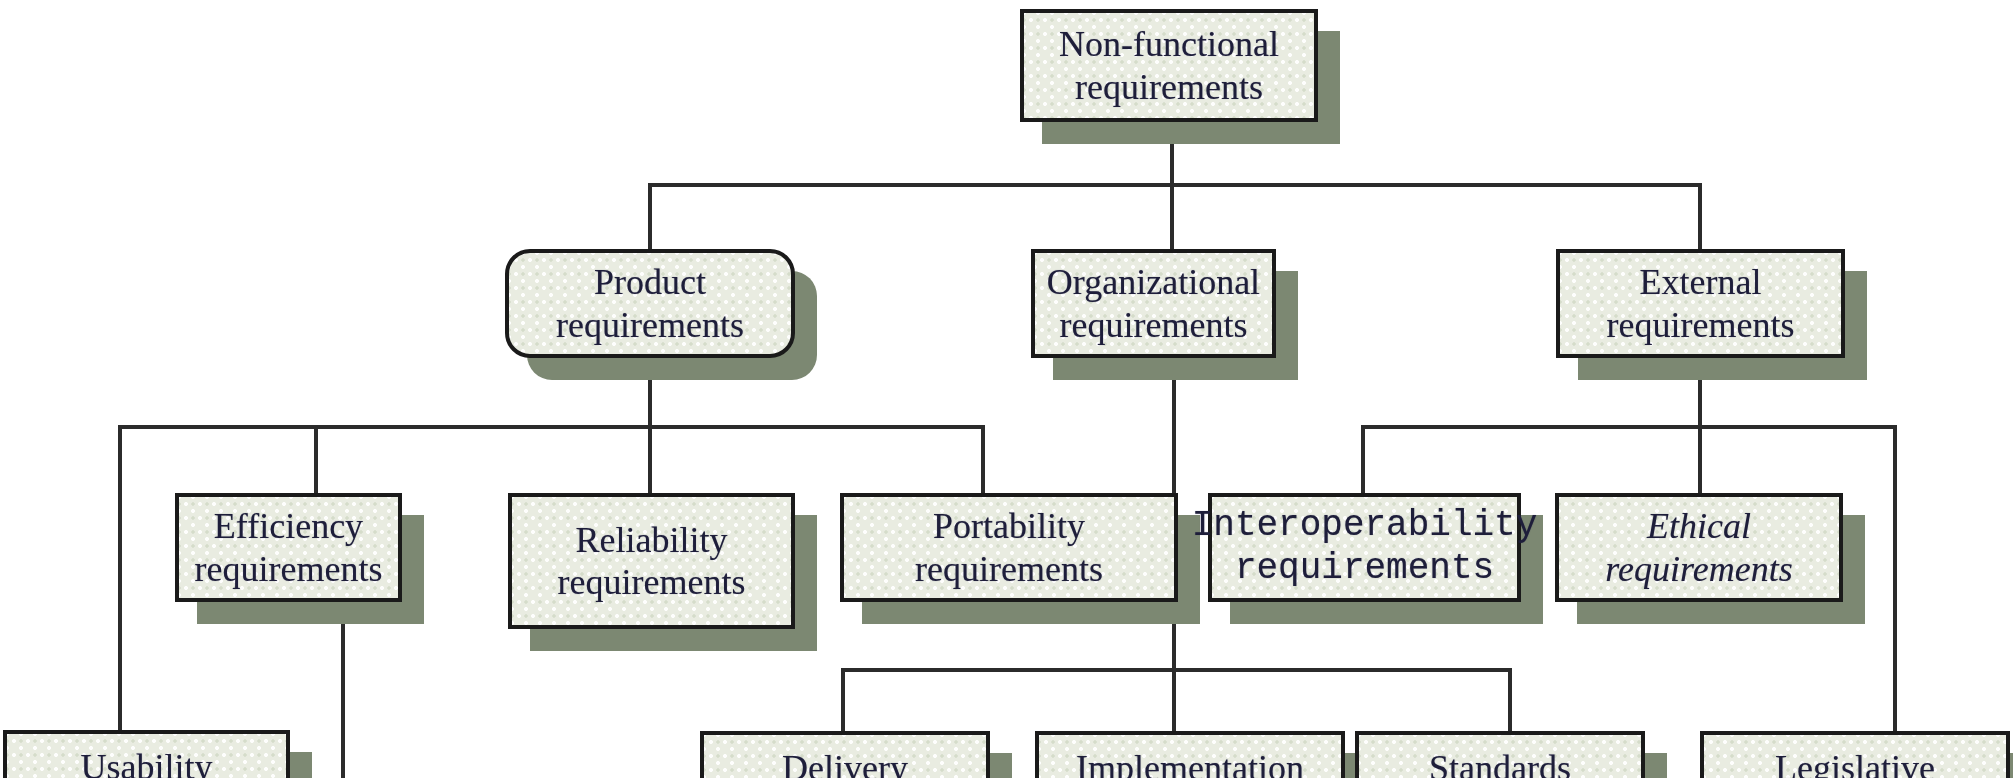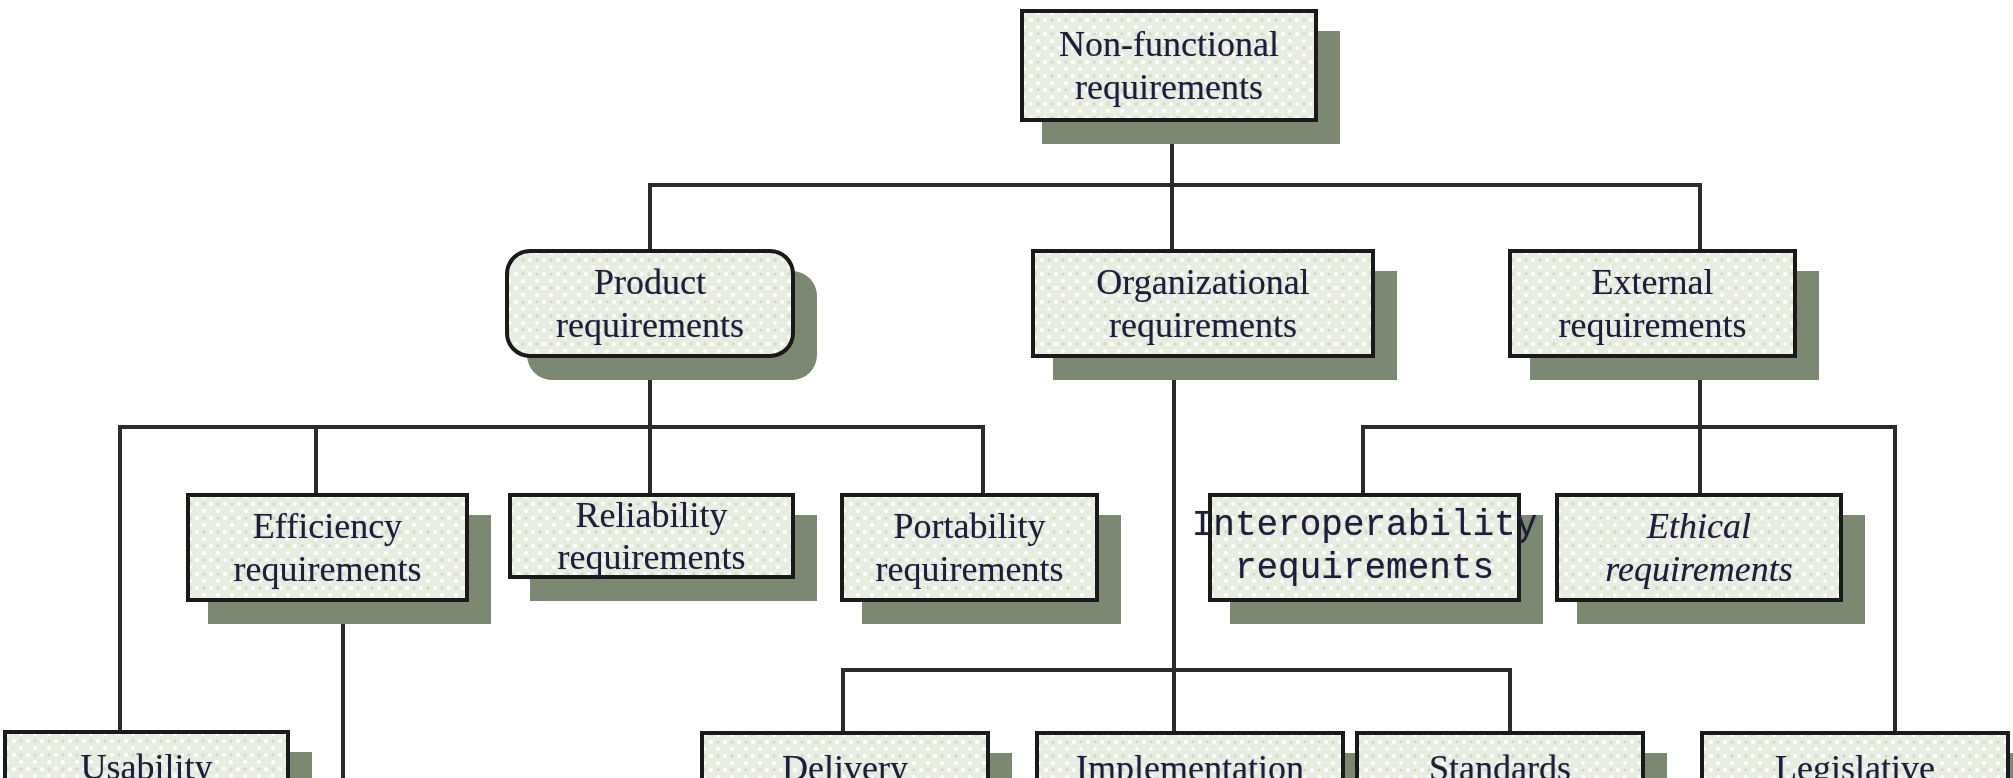--- a/index.html
+++ b/index.html
@@ -42,25 +42,25 @@
   }
   .node.cut{align-items:flex-start;}
   .node.cut .label{padding-top:12px;}
   .edge{position:absolute;background:var(--line);}
   .edge.h{height:4px;}
   .edge.v{width:4px;}
 
   
   #n-root{left:1020px;top:9px;width:298px;height:113px;}
   #n-product{left:505px;top:249px;width:290px;height:109px;border-radius:25px;}
-  #n-organizational{left:1031px;top:249px;width:344px;height:109px;}
-  #n-external{left:1508px;top:249px;width:289px;height:109px;}
-  #n-efficiency{left:186px;top:493px;width:283px;height:109px;}
-  #n-reliability{left:508px;top:493px;width:287px;height:86px;}
-  #n-portability{left:840px;top:493px;width:259px;height:109px;}
+  #n-organizational{left:1031px;top:249px;width:245px;height:109px;}
+  #n-external{left:1556px;top:249px;width:289px;height:109px;}
+  #n-efficiency{left:175px;top:493px;width:227px;height:109px;}
+  #n-reliability{left:508px;top:493px;width:287px;height:136px;}
+  #n-portability{left:840px;top:493px;width:338px;height:109px;}
   #n-interoperability{left:1208px;top:493px;width:313px;height:109px;font-family:Liberation Mono, monospace;}
   #n-ethical{left:1555px;top:493px;width:288px;height:109px;font-style:italic;}
   #n-usability{left:3px;top:730px;width:287px;height:115px;}
   #n-delivery{left:700px;top:731px;width:290px;height:115px;}
   #n-implementation{left:1035px;top:731px;width:310px;height:115px;}
   #n-standards{left:1355px;top:731px;width:290px;height:115px;}
   #n-legislative{left:1700px;top:731px;width:310px;height:115px;}
 
   
   #e-root-stem{left:1170px;top:122px;height:127px;}

